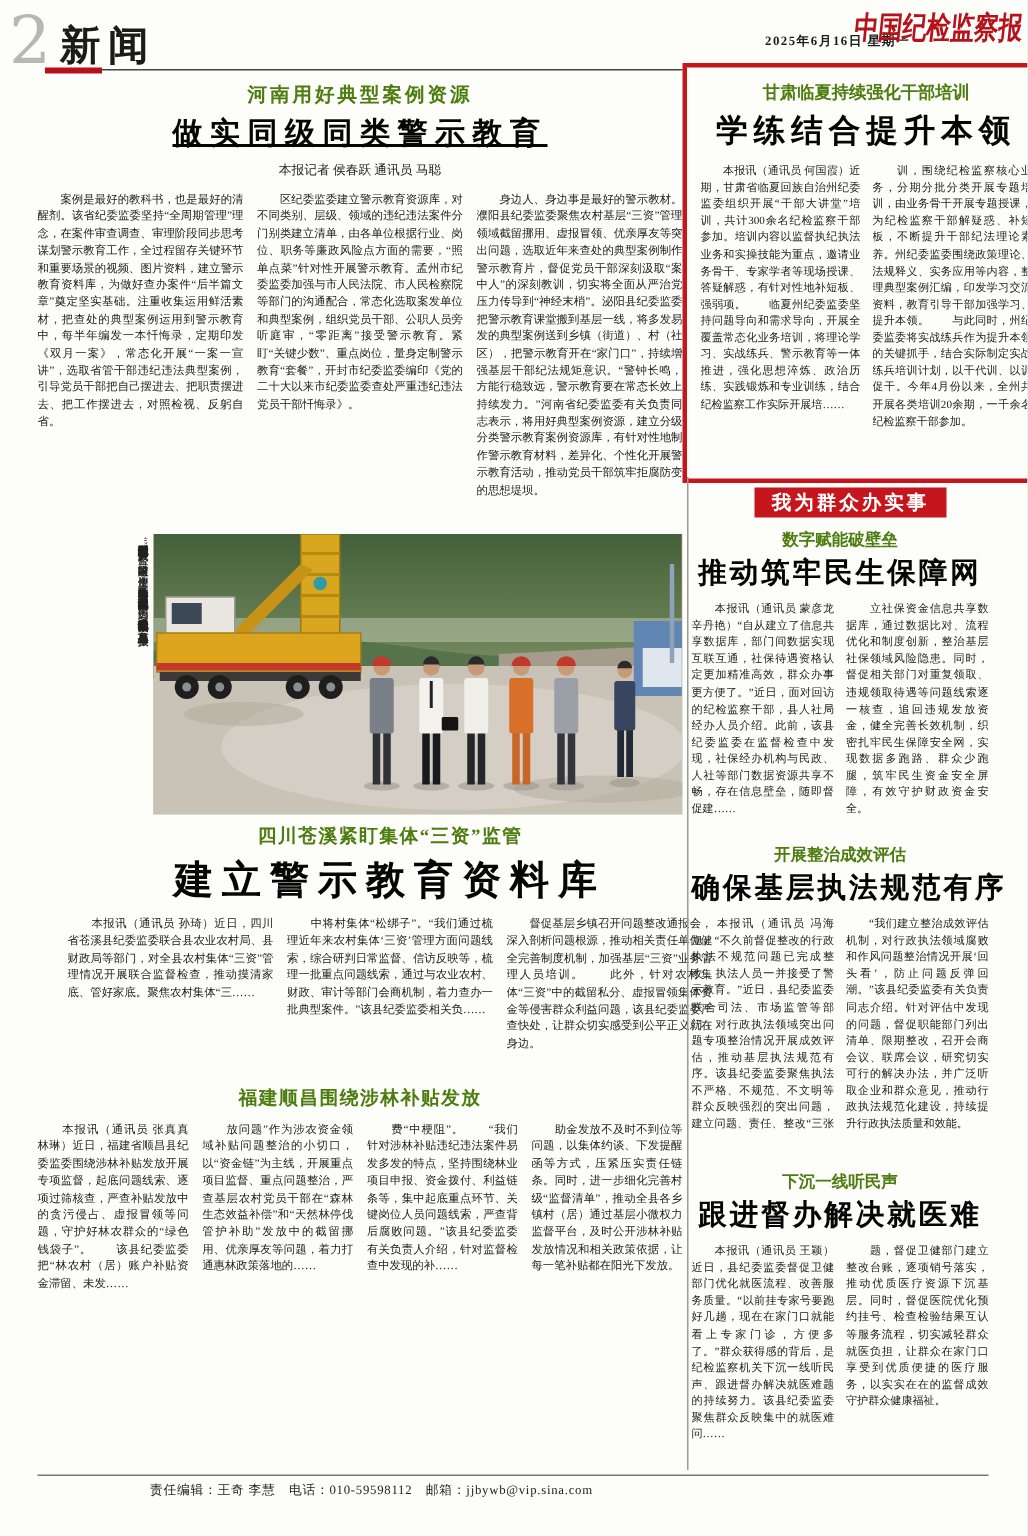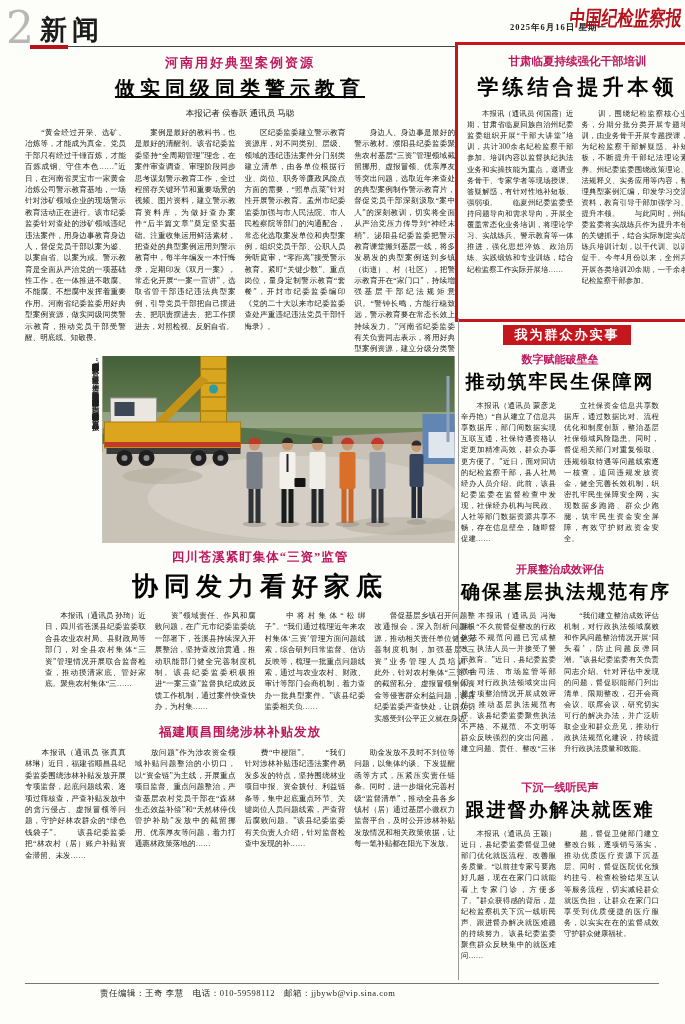--- a/index.html
+++ b/index.html
@@ -1,20 +1,20 @@
 <!DOCTYPE html>
 <html><head>
 <meta charset="utf-8">
 <style>
   html,body{margin:0;padding:0;background:#e9e9e6;}
   .page{position:relative;width:685px;height:1024px;margin:0 auto;background:#fdfdfa;
         font-family:"Liberation Serif","DejaVu Serif",serif;color:#1b1b1b;overflow:hidden;
         border-right:1px solid #d5d5d0;}
   .abs{position:absolute;}
-  .kicker{text-align:center;font-weight:bold;color:#be185d;}
+  .kicker{text-align:center;font-weight:bold;color:#4d7c0f;}
   .headline{text-align:center;font-weight:bold;color:#050505;white-space:nowrap;}
   .byline{text-align:center;color:#222;}
   .cols{display:flex;}
   .col{flex:1;text-align:justify;overflow:hidden;color:#202020;}
 
   #hdr-num{left:6px;top:2px;font-size:44px;color:#b7b7b5;font-family:"DejaVu Serif",serif;}
   #hdr-section{left:40px;top:12px;font-size:27px;font-weight:bold;letter-spacing:5px;}
   #hdr-rule{left:30px;top:46px;width:628px;height:1px;background:#444;}
   #hdr-redbar{left:30px;top:45px;width:38px;height:4px;background:#b5121b;}
   #hdr-date{left:486px;top:22px;font-size:8.5px;font-weight:bold;letter-spacing:1px;margin-left:24px;}
@@ -75,21 +75,20 @@
   <div class="abs" id="hdr-date">2025年6月16日 星期一</div>
   <div class="abs" id="hdr-masthead">中国纪检监察报</div>
   <div class="abs" id="hdr-rule"></div>
   <div class="abs" id="hdr-redbar"></div>
 
   <div class="abs" id="main-article">
     <div class="kicker">河南用好典型案例资源</div>
     <div class="headline">做实同级同类警示教育</div>
     <div class="byline">本报记者 侯春跃 通讯员 马聪</div>
     <div class="cols">
-      <div class="col">　　“黄金经过开采、选矿、冶炼等，才能成为真金。党员干部只有经过千锤百炼，才能百炼成钢、守住本色……”近日，在河南省灵宝市一家黄金冶炼公司警示教育基地，一场针对涉矿领域企业的现场警示教育活动正在进行。该市纪委监委针对查处的涉矿领域违纪违法案件，用身边事教育身边人，督促党员干部以案为鉴、以案自省、以案为戒。警示教育是全面从严治党的一项基础性工作，在一体推进不敢腐、不能腐、不想腐中发挥着重要作用。河南省纪委监委用好典型案例资源，做实同级同类警示教育，推动党员干部受警醒、明底线、知敬畏。</div>
       <div class="col">　　案例是最好的教科书，也是最好的清醒剂。该省纪委监委坚持“全周期管理”理念，在案件审查调查、审理阶段同步思考谋划警示教育工作，全过程留存关键环节和重要场景的视频、图片资料，建立警示教育资料库，为做好查办案件“后半篇文章”奠定坚实基础。注重收集运用鲜活素材，把查处的典型案例运用到警示教育中，每半年编发一本忏悔录，定期印发《双月一案》，常态化开展“一案一宣讲”，选取省管干部违纪违法典型案例，引导党员干部把自己摆进去、把职责摆进去、把工作摆进去，对照检视、反躬自省。</div>
       <div class="col">　　区纪委监委建立警示教育资源库，对不同类别、层级、领域的违纪违法案件分门别类建立清单，由各单位根据行业、岗位、职务等廉政风险点方面的需要，“照单点菜”针对性开展警示教育。孟州市纪委监委加强与市人民法院、市人民检察院等部门的沟通配合，常态化选取案发单位和典型案例，组织党员干部、公职人员旁听庭审，“零距离”接受警示教育。紧盯“关键少数”、重点岗位，量身定制警示教育“套餐”，开封市纪委监委编印《党的二十大以来市纪委监委查处严重违纪违法党员干部忏悔录》。</div>
       <div class="col">　　身边人、身边事是最好的警示教材。濮阳县纪委监委聚焦农村基层“三资”管理领域截留挪用、虚报冒领、优亲厚友等突出问题，选取近年来查处的典型案例制作警示教育片，督促党员干部深刻汲取“案中人”的深刻教训，切实将全面从严治党压力传导到“神经末梢”。泌阳县纪委监委把警示教育课堂搬到基层一线，将多发易发的典型案例送到乡镇（街道）、村（社区），把警示教育开在“家门口”，持续增强基层干部纪法规矩意识。“警钟长鸣，方能行稳致远，警示教育要在常态长效上持续发力。”河南省纪委监委有关负责同志表示，将用好典型案例资源，建立分级分类警示教育案例资源库，有针对性地制作警示教育材料，差异化、个性化开展警示教育活动，推动党员干部筑牢拒腐防变的思想堤坝。</div>
     </div>
   </div>
 
   <div class="abs" id="photo-caption">
     <span>湖北省丹江口市纪委监委围绕重点工程项目建设开展“嵌入式”监督，紧盯项目推进、资金使用、施工安全等方面廉政风险，组织纪检监察干部深入重点项目现场一线开展监督检查。图为近日，该市纪检监察干部在汉江特大桥项目现场向相关负责人了解情况。</span>
     <b>万显品 摄</b>
   </div>
@@ -223,24 +222,23 @@
     <div class="kicker">下沉一线听民声</div>
     <div class="headline">跟进督办解决就医难</div>
     <div class="cols">
       <div class="col">　　本报讯（通讯员 王颖）近日，县纪委监委督促卫健部门优化就医流程、改善服务质量。“以前挂专家号要跑好几趟，现在在家门口就能看上专家门诊，方便多了。”群众获得感的背后，是纪检监察机关下沉一线听民声、跟进督办解决就医难题的持续努力。该县纪委监委聚焦群众反映集中的就医难问……</div>
       <div class="col">　　题，督促卫健部门建立整改台账，逐项销号落实，推动优质医疗资源下沉基层。同时，督促医院优化预约挂号、检查检验结果互认等服务流程，切实减轻群众就医负担，让群众在家门口享受到优质便捷的医疗服务，以实实在在的监督成效守护群众健康福祉。</div>
     </div>
   </div>
 
   <div class="abs" id="article2">
     <div class="kicker">四川苍溪紧盯集体“三资”监管</div>
-    <div class="headline">协同发力看好家底</div>
+    <div class="headline">建立警示教育资料库</div>
     <div class="cols">
       <div class="col">　　本报讯（通讯员 孙琦）近日，四川省苍溪县纪委监委联合县农业农村局、县财政局等部门，对全县农村集体“三资”管理情况开展联合监督检查，推动摸清家底、管好家底。聚焦农村集体“三……</div>
-      <div class="col">　　资”领域责任、作风和腐败问题，在广元市纪委监委统一部署下，苍溪县持续深入开展整治，坚持查改治贯通，推动职能部门健全完善制度机制。该县纪委监委积极推进“一案三查”监督执纪成效反馈工作机制，通过案件快查快办，为村集……</div>
       <div class="col">　　中将村集体“松绑子”。“我们通过梳理近年来农村集体‘三资’管理方面问题线索，综合研判日常监督、信访反映等，梳理一批重点问题线索，通过与农业农村、财政、审计等部门会商机制，着力查办一批典型案件。”该县纪委监委相关负……</div>
       <div class="col">　　督促基层乡镇召开问题整改通报会，深入剖析问题根源，推动相关责任单位健全完善制度机制，加强基层“三资”业务管理人员培训。　　此外，针对农村集体“三资”中的截留私分、虚报冒领集体资金等侵害群众利益问题，该县纪委监委严查快处，让群众切实感受到公平正义就在身边。</div>
     </div>
   </div>
 
   <div class="abs" id="article3">
     <div class="kicker">福建顺昌围绕涉林补贴发放</div>
     <div class="cols">
       <div class="col">　　本报讯（通讯员 张真真 林琳）近日，福建省顺昌县纪委监委围绕涉林补贴发放开展专项监督，起底问题线索、逐项过筛核查，严查补贴发放中的贪污侵占、虚报冒领等问题，守护好林农群众的“绿色钱袋子”。　　该县纪委监委把“林农村（居）账户补贴资金滞留、未发……</div>
       <div class="col">　　放问题”作为涉农资金领域补贴问题整治的小切口，以“资金链”为主线，开展重点项目监督、重点问题整治，严查基层农村党员干部在“森林生态效益补偿”和“天然林停伐管护补助”发放中的截留挪用、优亲厚友等问题，着力打通惠林政策落地的……</div>

